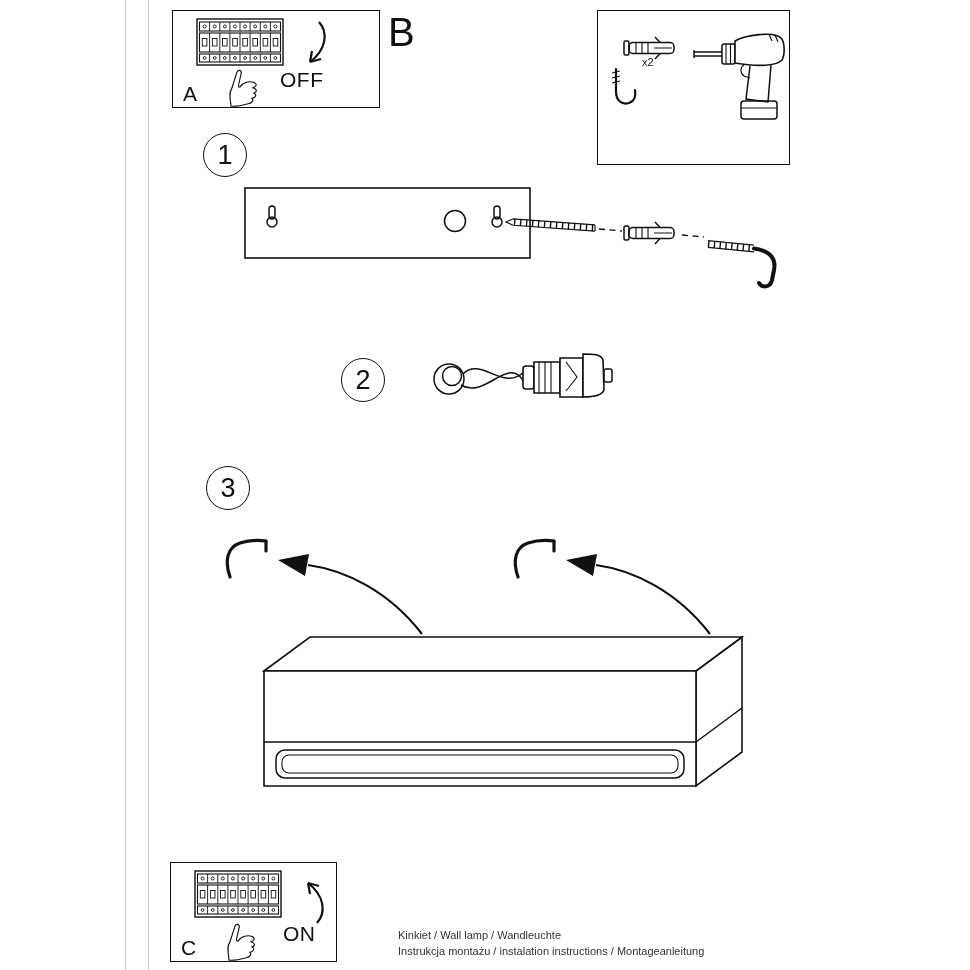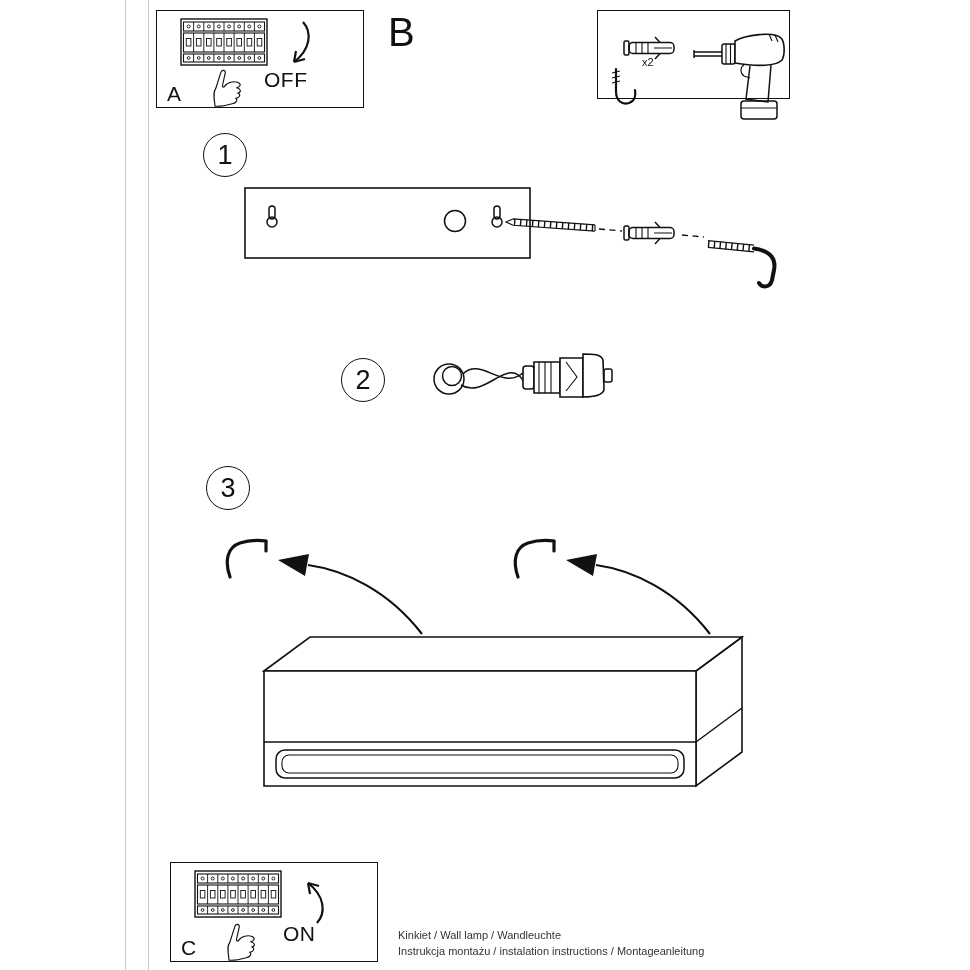--- a/index.html
+++ b/index.html
@@ -87,33 +87,33 @@
       <path class="hk3" d="M46,11 L46,21"></path>
     </g>
   </defs>
 </svg>
 
 <div class="sheet">
 
   <div class="vline" style="left:125px"></div>
   <div class="vline" style="left:148px"></div>
 
-  <div class="box" style="left:156px;top:10px;width:208px;height:98px">
+  <div class="box" style="left:172px;top:10px;width:208px;height:98px">
     <svg width="205" height="95" viewBox="0 0 205 95">
       <use href="#breaker" x="24" y="8"></use>
       <use href="#hand" transform="translate(40,46) scale(0.82)"></use>
       <use href="#arrow-off" x="128" y="8"></use>
     </svg>
     <span class="state-label" style="left:107px;top:58px">OFF</span>
     <span class="corner-label">A</span>
   </div>
 
   <div class="letter-b">B</div>
 
-  <div class="box" style="left:597px;top:10px;width:193px;height:89px">
+  <div class="box" style="left:597px;top:10px;width:193px;height:155px">
     <svg width="190" height="122" viewBox="0 0 190 122">
       <use href="#anchor" transform="translate(26,28)"></use>
       <g>
         <path d="M18,58 L18,80 C18,90 24,94 31,92 C37,90 38,84 37,79" fill="none" stroke="#111" stroke-width="2.2" stroke-linecap="round"></path>
         <path class="ln" d="M14,62 L22,60 M14,67 L22,65 M14,72 L22,70"></path>
       </g>
       <g>
         <path class="lnm" d="M96,41 H124 M96,45 H124 M96,39 V47"></path>
         <rect class="lnm" x="124" y="33" width="13" height="20" rx="2" fill="#fff"></rect>
         <path class="ln" d="M128,33 V53 M132.5,33 V53"></path>
@@ -190,21 +190,21 @@
     <g>
       <polygon points="484,143 530,109 530,224 484,258" class="lnf"></polygon>
       <polygon points="52,143 98,109 530,109 484,143" class="lnf"></polygon>
       <polygon points="52,143 484,143 484,258 52,258" class="lnf"></polygon>
       <path class="lnm" d="M52,214 H484 M484,214 L530,180"></path>
       <rect x="64" y="222" width="408" height="28" rx="9" class="lnm" fill="#fff"></rect>
       <rect x="70" y="227" width="396" height="18" rx="7" class="ln" fill="none"></rect>
     </g>
   </svg>
 
-  <div class="box" style="left:170px;top:862px;width:208px;height:100px">
+  <div class="box" style="left:170px;top:862px;width:167px;height:100px">
     <svg width="205" height="97" viewBox="0 0 205 97">
       <use href="#breaker" x="24" y="8"></use>
       <use href="#hand" transform="translate(40,48) scale(0.82)"></use>
       <use href="#arrow-on" x="128" y="10"></use>
     </svg>
     <span class="state-label" style="left:112px;top:60px">ON</span>
     <span class="corner-label">C</span>
   </div>
 
   <div class="footer">

